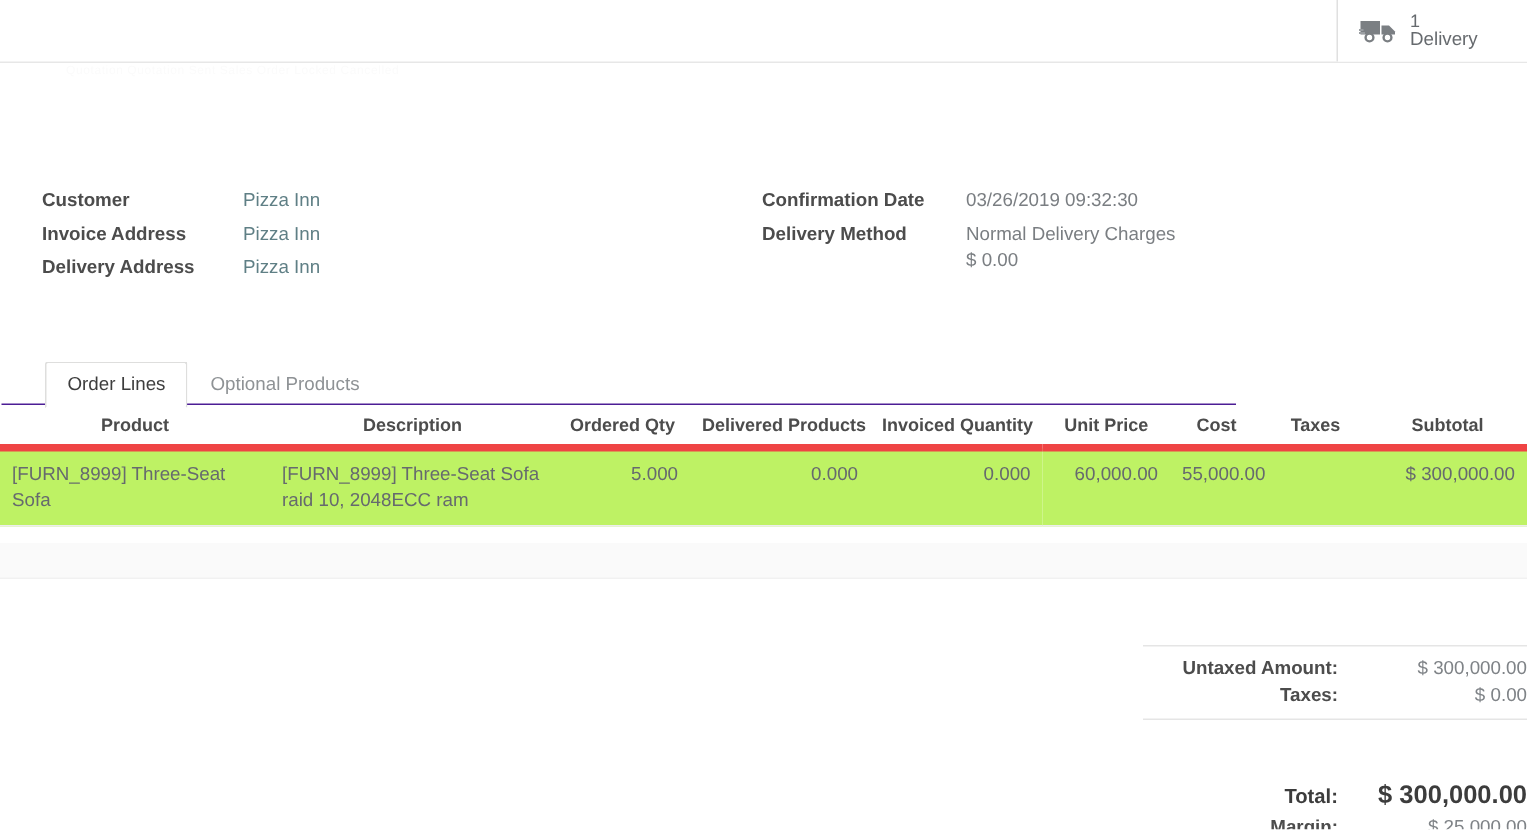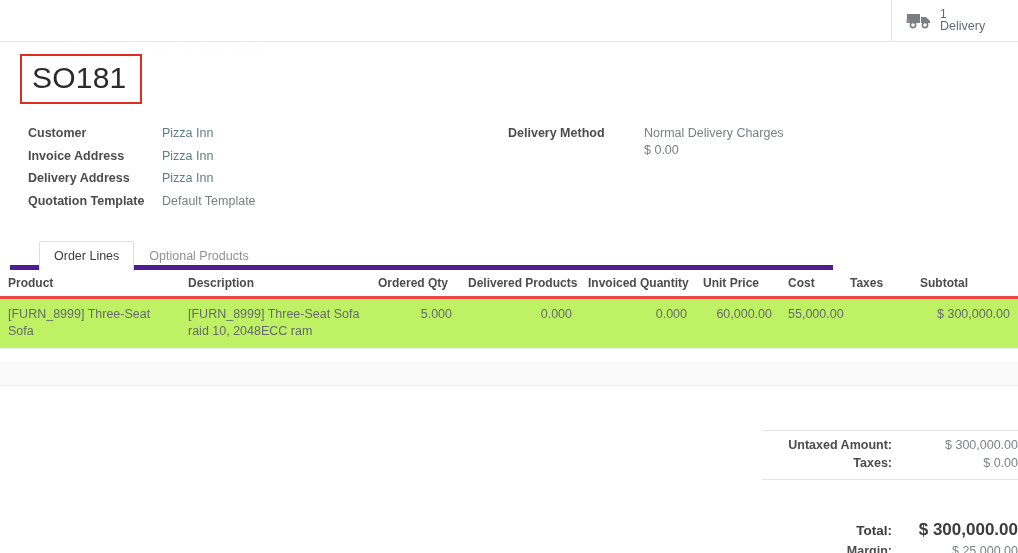--- a/index.html
+++ b/index.html
@@ -66,22 +66,22 @@
     font-size: 12.5px; color: #666a6e; line-height: 14px;
   }
   .fld-value.link { color: #5f7f85; cursor: pointer; }
   .fld-value.plain { color: #7a7e82; }
   .fld-sub { font-size: 12.5px; color: #7a7e82; line-height: 20px; }
 
   .col-right .fld-label { width: 136px; }
 
   
   .tabs {
-    position: absolute; left: 10px; top: 240px; width: 823px; height: 30px;
-    border-bottom: 5px solid #4c1d95;
+    position: absolute; left: 1px; top: 240px; width: 823px; height: 30px;
+    border-bottom: 1px solid #4c1d95;
   }
   .tabs-inner { position: absolute; left: 29px; top: 0; display: flex; }
   .tab {
     font-size: 12.5px; color: #8e9295;
     padding: 7px 14px 8px 14px;
     border: 1px solid transparent;
     border-bottom: none;
     position: relative; top: 1px;
     cursor: pointer; white-space: nowrap;
   }
@@ -90,22 +90,22 @@
     border-color: #dededd; border-bottom: 1px solid #fff;
     border-radius: 2px 2px 0 0;
   }
 
   
   .table { position: absolute; left: 0; top: 271px; width: 1018px; }
   table.lines { width: 1018px; border-collapse: collapse; table-layout: fixed; }
   table.lines th {
     font-size: 12px; font-weight: bold; color: #4c4c4c;
     padding: 5px 8px 6px 8px;
-    border-bottom: 3px solid #ef4444;
-    text-align: left; white-space: nowrap; vertical-align: bottom; margin-top: 8px;
+    border-bottom: 5px solid #ef4444;
+    text-align: center; white-space: nowrap; vertical-align: bottom; margin-top: 8px;
   }
   table.lines td {
     font-size: 12.5px; color: #666a6e;
     padding: 7px 8px 8px 8px;
     vertical-align: top; line-height: 17px;
   }
   table.lines tbody tr { background: #bef264; }
   table.lines tbody tr td { border-bottom: 1px solid #ededed; }
   .num { text-align: right; }
   .desc-line2 { display: block; }
@@ -146,52 +146,49 @@
       </span>
       <span class="stat-text">
         <span class="stat-value">1</span>
         <span class="stat-label">Delivery</span>
       </span>
     </div>
   </div>
 
   <div class="ghost-row">Quotation  Quotation Sent  Sales Order  Locked  Cancelled</div>
 
-  <div class="title-wrap">
-    <div class="title-text">SO181</div>
-  </div>
 
   <div class="form">
 
     <div class="col-left">
 
       <div class="fld">
         <div class="fld-label">Customer</div>
         <div class="fld-value link">Pizza Inn</div>
       </div>
 
       <div class="fld">
         <div class="fld-label">Invoice Address</div>
         <div class="fld-value link">Pizza Inn</div>
       </div>
 
       <div class="fld">
         <div class="fld-label">Delivery Address</div>
         <div class="fld-value link">Pizza Inn</div>
       </div>
 
-      <div class="fld">
-        <div class="fld-label">Quotation Template</div>
-        <div class="fld-value plain">Default Template</div>
-      </div>
 
     </div>
 
     <div class="col-right">
 
+      <div class="fld">
+        <div class="fld-label">Confirmation Date</div>
+        <div class="fld-value plain">03/26/2019 09:32:30</div>
+      </div>
 
 
       <div class="fld">
         <div class="fld-label">Delivery Method</div>
         <div>
           <div class="fld-value plain">Normal Delivery Charges</div>
           <div class="fld-sub">$ 0.00</div>
         </div>
       </div>
 

